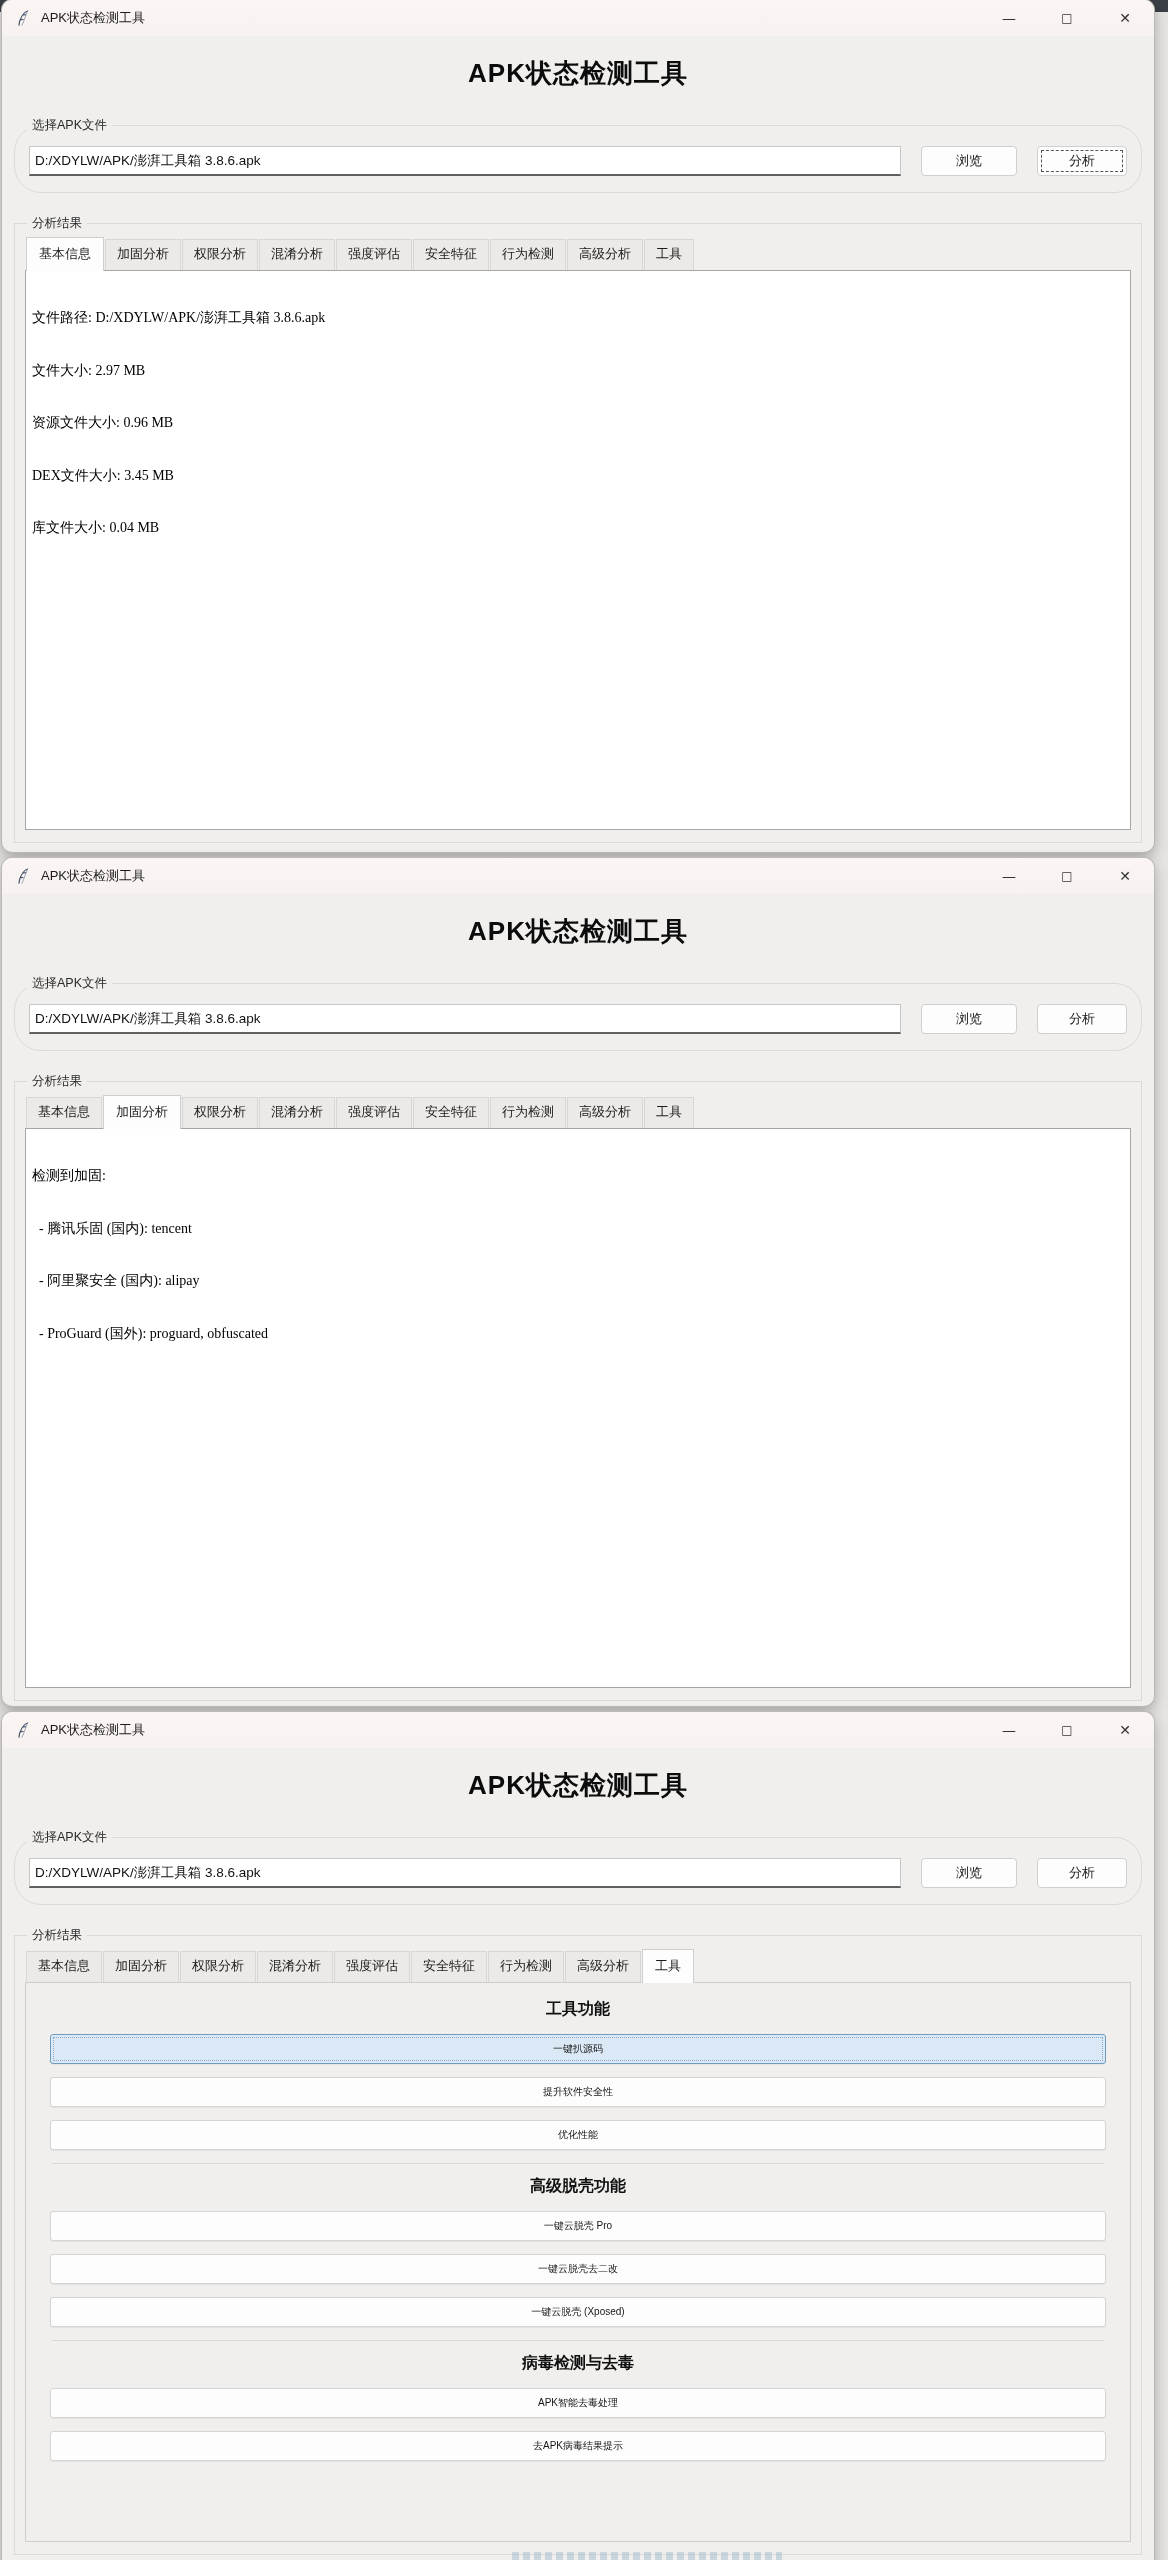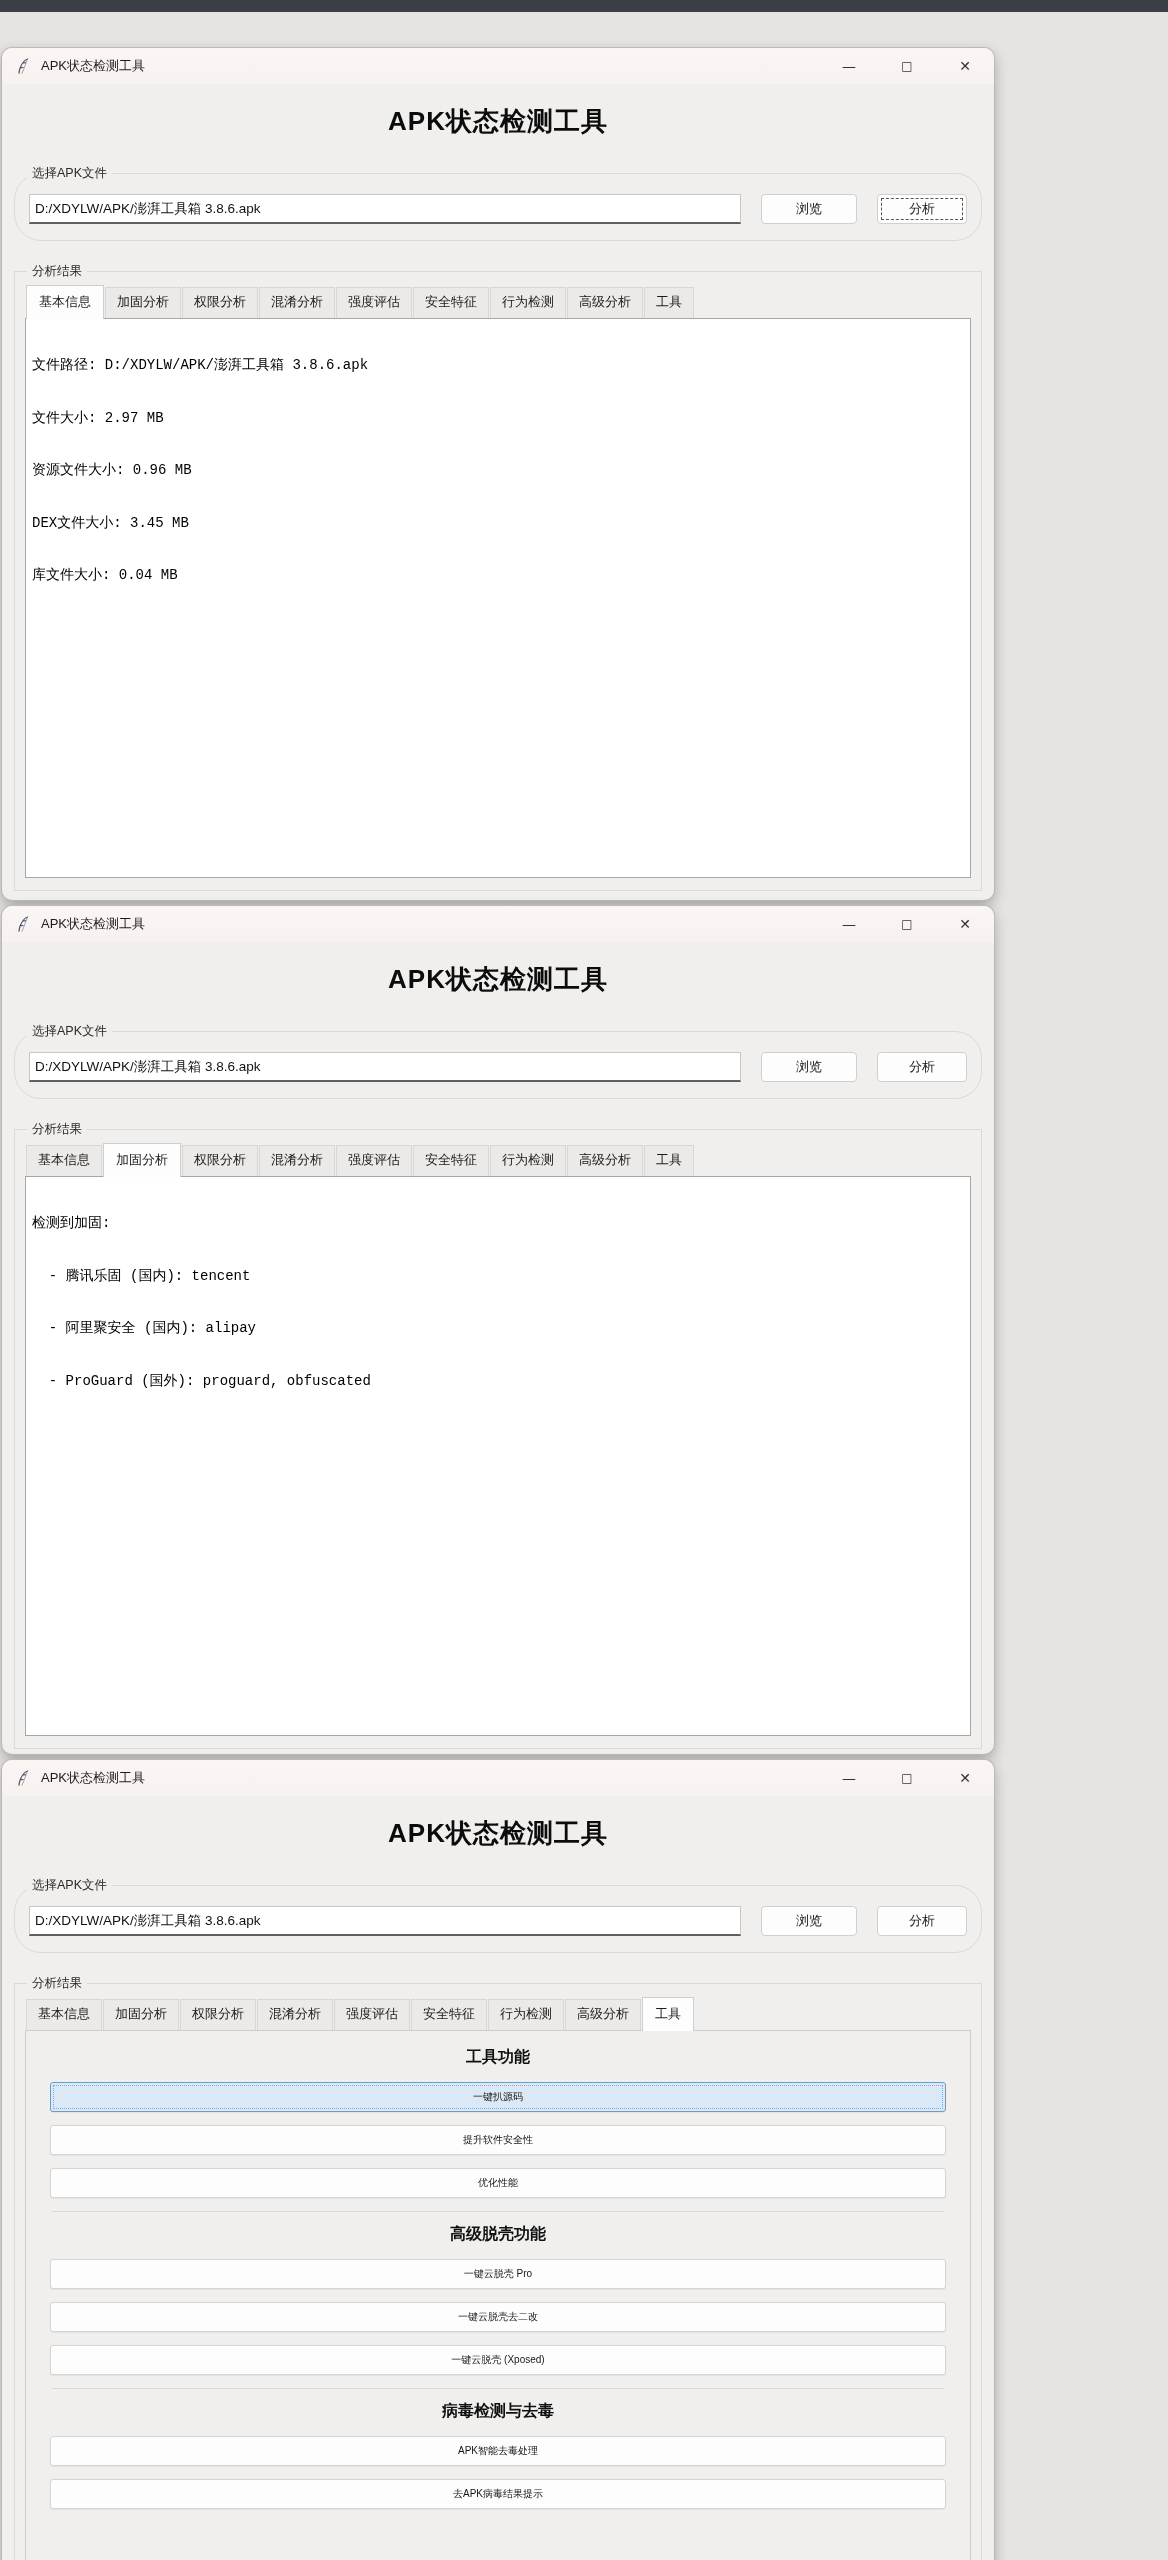--- a/index.html
+++ b/index.html
@@ -8,26 +8,25 @@
     position:relative;
     background:#e6e4e3;
     font-family:"Liberation Sans","DejaVu Sans",sans-serif;
   }
   body::before { 
     content:""; position:absolute; top:0; left:0; right:0; height:12px;
     background:#3a3f46;
   }
 
   .window {
-    position:absolute; left:2px; width:992px;
+    position:absolute; left:2px; width:1152px;
     background:#f0efed;
     border-radius:10px;
     box-shadow:0 0 0 1px #bcbab8, 0 5px 14px rgba(0,0,0,.30);
     overflow:hidden;
-    margin-top:48px;
   }
   #win1 { top:0;      height:852px; }
   #win2 { top:858px;  height:848px; }
   #win3 { top:1712px; height:880px; border-bottom-left-radius:0; border-bottom-right-radius:0; }
 
   
   .titlebar {
     height:36px; display:flex; align-items:center;
     background:linear-gradient(#fbf6f4,#f7f2f0);
     padding-left:14px;
@@ -80,21 +79,21 @@
     border:1px solid #d8d6d4; border-bottom:none; cursor:default; white-space:nowrap;
   }
   .tab.active {
     background:#fdfdfd; margin-top:0; padding:7px 12px 8px 12px;
     position:relative; top:1px; border-color:#d0cecd;
   }
 
   .content-box {
     border:1px solid #a8a6a4; background:#fff; height:560px;
     padding:3px 6px; overflow:hidden;
-    font-family:Liberation Mono, monospace;
+    font-family:Liberation Serif, serif;
     font-size:14px; line-height:1.25; color:#000; white-space:pre;
   }
 
   
   .tools-pane {
     border:1px solid #cfcdcb; background:#f0efed; height:560px;
     padding:4px 14px 0 14px; overflow:hidden;
   }
   .section-heading {
     text-align:center; font-size:16px; font-weight:bold; color:#101010;

